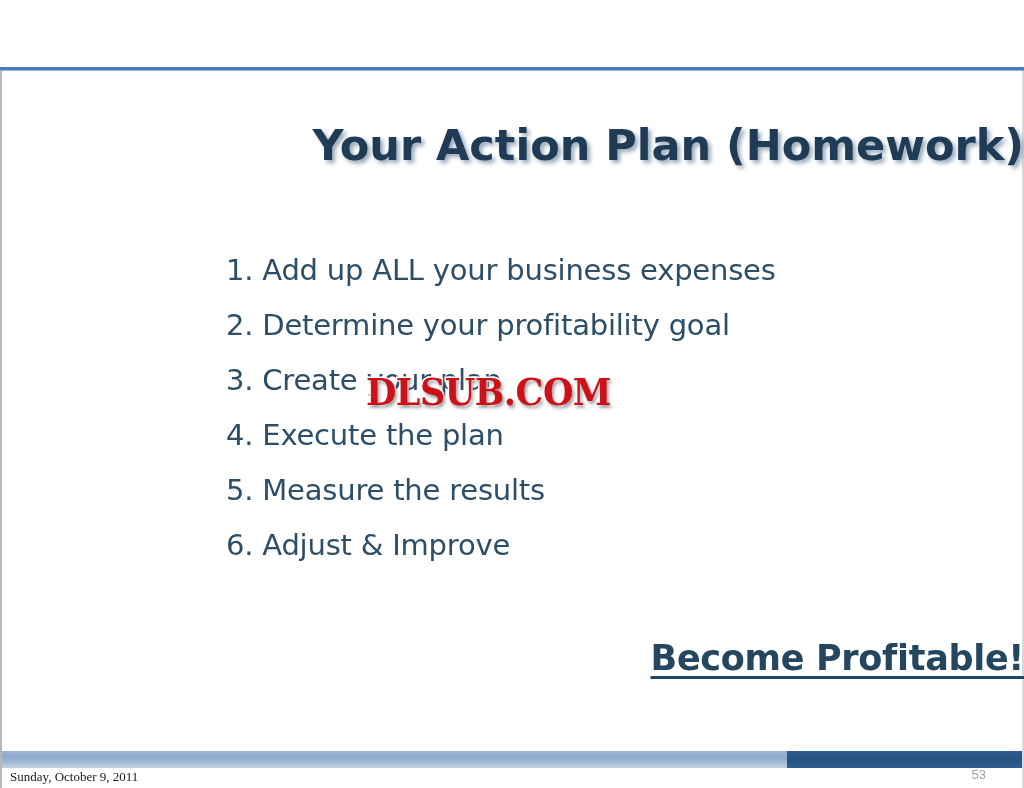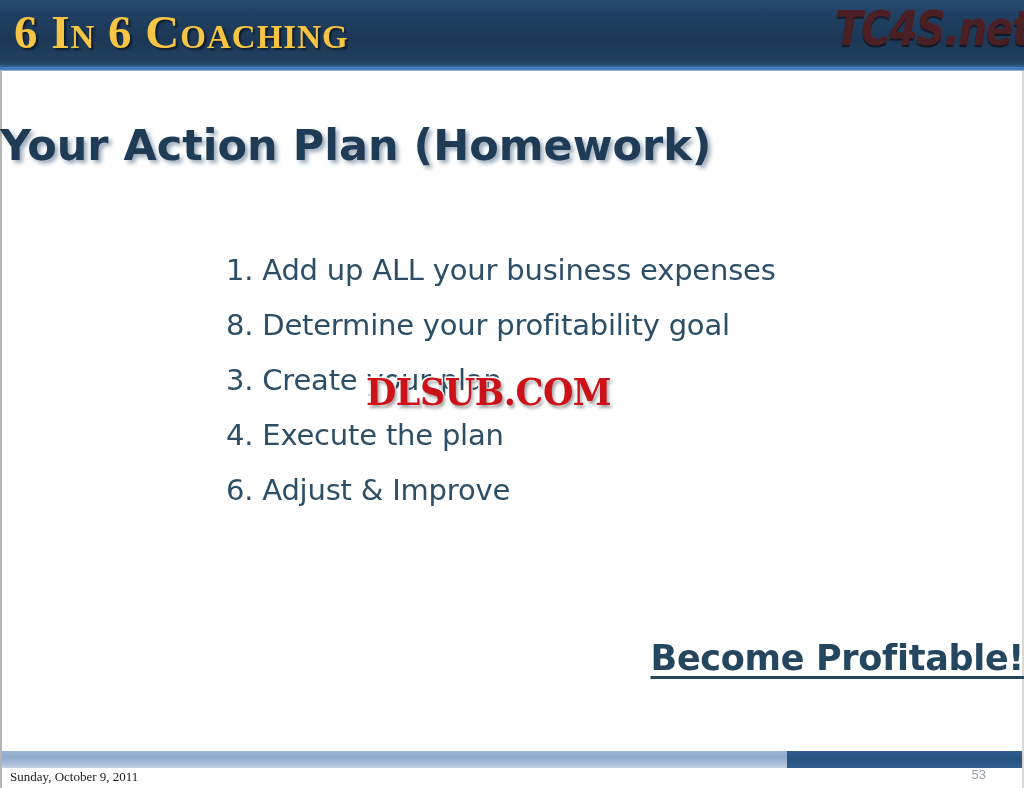--- a/index.html
+++ b/index.html
@@ -85,21 +85,21 @@
     border-right: 2px solid #d8d8d8;
     box-sizing: border-box;
   }
 
   
   .slide-title {
     position: absolute;
     left: 0;
     top: 120px;
     width: 1024px;
-    text-align: left;
+    text-align: right;
     font-family: "DejaVu Sans", sans-serif;
     font-size: 43px;
     font-weight: 700;
     color: #1f3b56;
     text-shadow: 3px 3px 4px rgba(120,140,160,0.75);
     letter-spacing: 0px;
   }
 
   
   .action-list {
@@ -200,35 +200,32 @@
     paint-order: stroke fill;
     text-shadow: 1px 2px 2px rgba(70,70,70,0.5);
     white-space: nowrap;
   }
 </style>
 </head>
 <body>
 
 <div class="slide">
 
-  <div class="header-band">
-    <div class="header-title">6 In 6 Coaching</div>
-    <div class="brand-logo">TC4S.net</div>
-  </div>
   <div class="header-rule"></div>
 
   <div class="body-frame"></div>
 
   <div class="slide-title">Your Action Plan (Homework)</div>
 
   <div class="action-list">
     <div class="action-item">1. Add up ALL your business expenses</div>
-    <div class="action-item">8. Determine your profitability goal</div>
+    <div class="action-item">2. Determine your profitability goal</div>
     <div class="action-item">3. Create your plan</div>
     <div class="action-item">4. Execute the plan</div>
+    <div class="action-item">5. Measure the results</div>
     <div class="action-item">6. Adjust &amp; Improve</div>
   </div>
 
   <div class="watermark">DLSUB.COM</div>
 
   <div class="cta">
     <span class="cta-text">Become Profitable!</span>
   </div>
 
   <div class="page-number">53</div>

